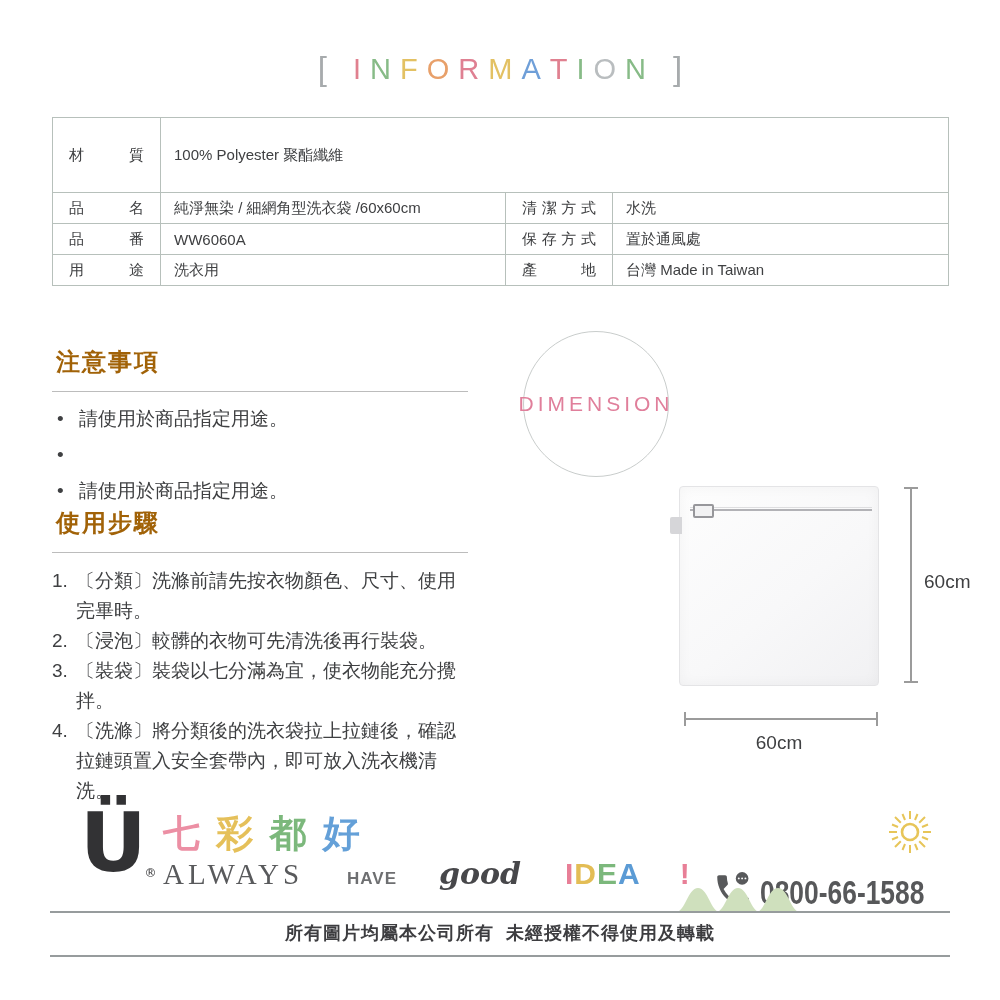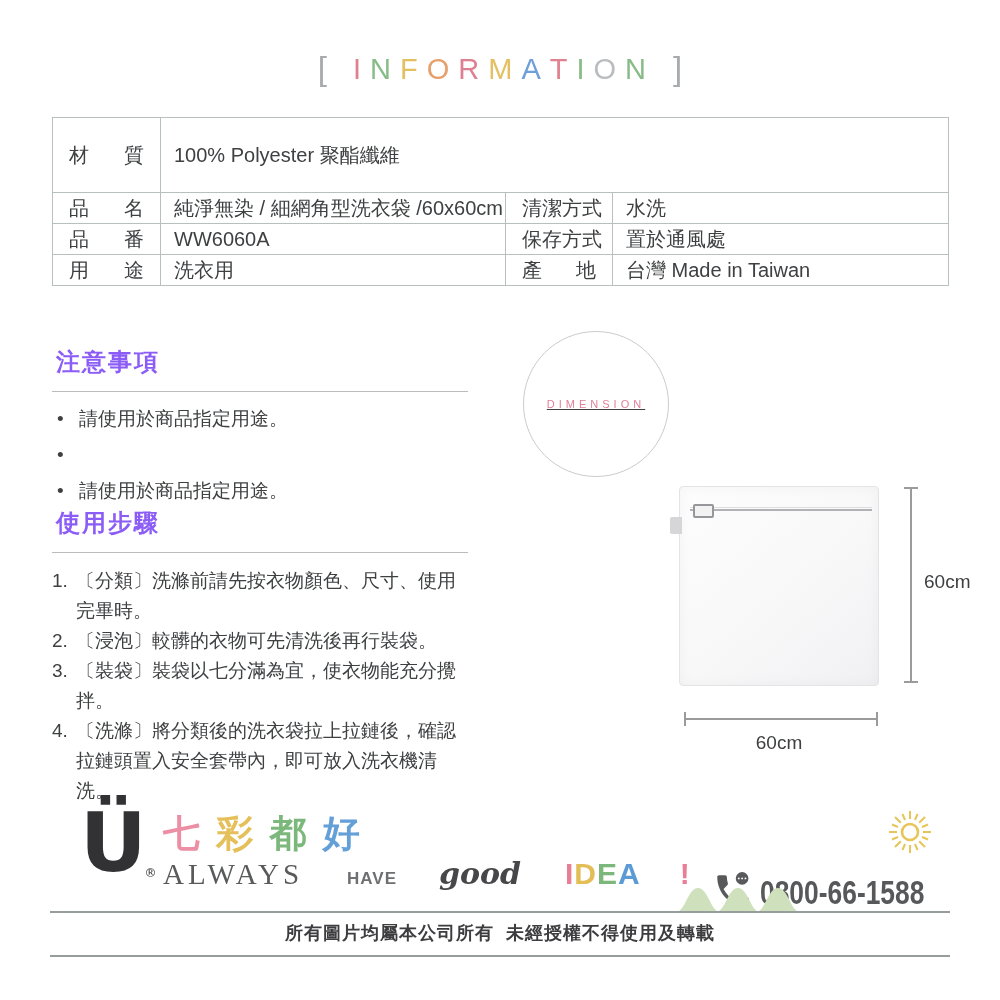--- a/index.html
+++ b/index.html
@@ -12,47 +12,47 @@
     position:absolute;top:46px;left:0;width:1000px;height:46px;
     display:flex;align-items:center;justify-content:center;
     font-size:29px;font-weight:500;letter-spacing:9px;
   }
   .info-header .bracket{color:#a7abad;font-weight:400;font-size:33px;letter-spacing:0;}
   .info-header .bl{margin-right:26px;}
   .info-header .br{margin-left:18px;}
   
   .spec-table{
     position:absolute;left:52px;top:117px;border-collapse:collapse;table-layout:fixed;
-    width:896px;font-size:20px;font-weight:500;color:#3f4042;border-radius:16px;
+    width:896px;font-size:15px;font-weight:500;color:#3f4042;border-radius:16px;
   }
   .spec-table td{border:1px solid #b7c0bb;overflow:hidden;white-space:nowrap;}
   .spec-table td.lbl{text-align:justify;text-align-last:justify;padding:0 16px;}
   .spec-table td.val{padding-left:13px;}
   .row-tall td{height:72px;}
   .row-std td{height:28px;}
   
   .section{position:absolute;left:52px;width:416px;}
   .sec-notes{top:346px;}
   .sec-steps{top:507px;}
   .section h2{
-    margin:0;padding:0 0 13px 4px;font-size:24px;font-weight:600;color:#8b5cf6;
+    margin:0;padding:0 0 13px 4px;font-size:24px;font-weight:600;color:#a16207;
     letter-spacing:2px;border-bottom:1px solid #bcbcbc;
   }
   .note-list{margin:13px 0 0 0;padding:0;list-style:none;font-size:19px;font-weight:500;}
   .note-list li{display:flex;margin:0 0 9px 0;line-height:27px;}
   .note-list .bullet{width:22px;flex:0 0 22px;text-align:left;padding-left:5px;}
   .step-list{margin:13px 0 0 0;padding:0;font-size:19px;font-weight:500;}
   .step-item{display:flex;line-height:30px;}
   .step-num{flex:0 0 24px;width:24px;}
   .step-text{width:382px;}
   
   .dim-circle{
     position:absolute;left:523px;top:331px;width:144px;height:144px;border-radius:50%;
     border:1px solid #c9cdcc;display:flex;align-items:center;justify-content:center;
-    font-size:11px;font-weight:500;letter-spacing:4px;text-decoration:underline;
+    font-size:21px;font-weight:500;letter-spacing:4px;
   }
   .bag{
     position:absolute;left:679px;top:486px;width:198px;height:198px;
     background:linear-gradient(140deg,#fdfdfd 0%,#f8f8f9 55%,#f1f1f3 100%);
     border:1px solid #e4e4e6;border-radius:4px;
     box-shadow:inset 0 0 14px rgba(0,0,0,0.04);
   }
   .bag .zipper{position:absolute;left:10px;right:6px;top:22px;height:2px;background:#b2b2b6;}
   .bag .zipper:after{content:"";position:absolute;left:0;right:0;top:-2px;height:1px;background:#dedee0;}
   .bag .pull{

